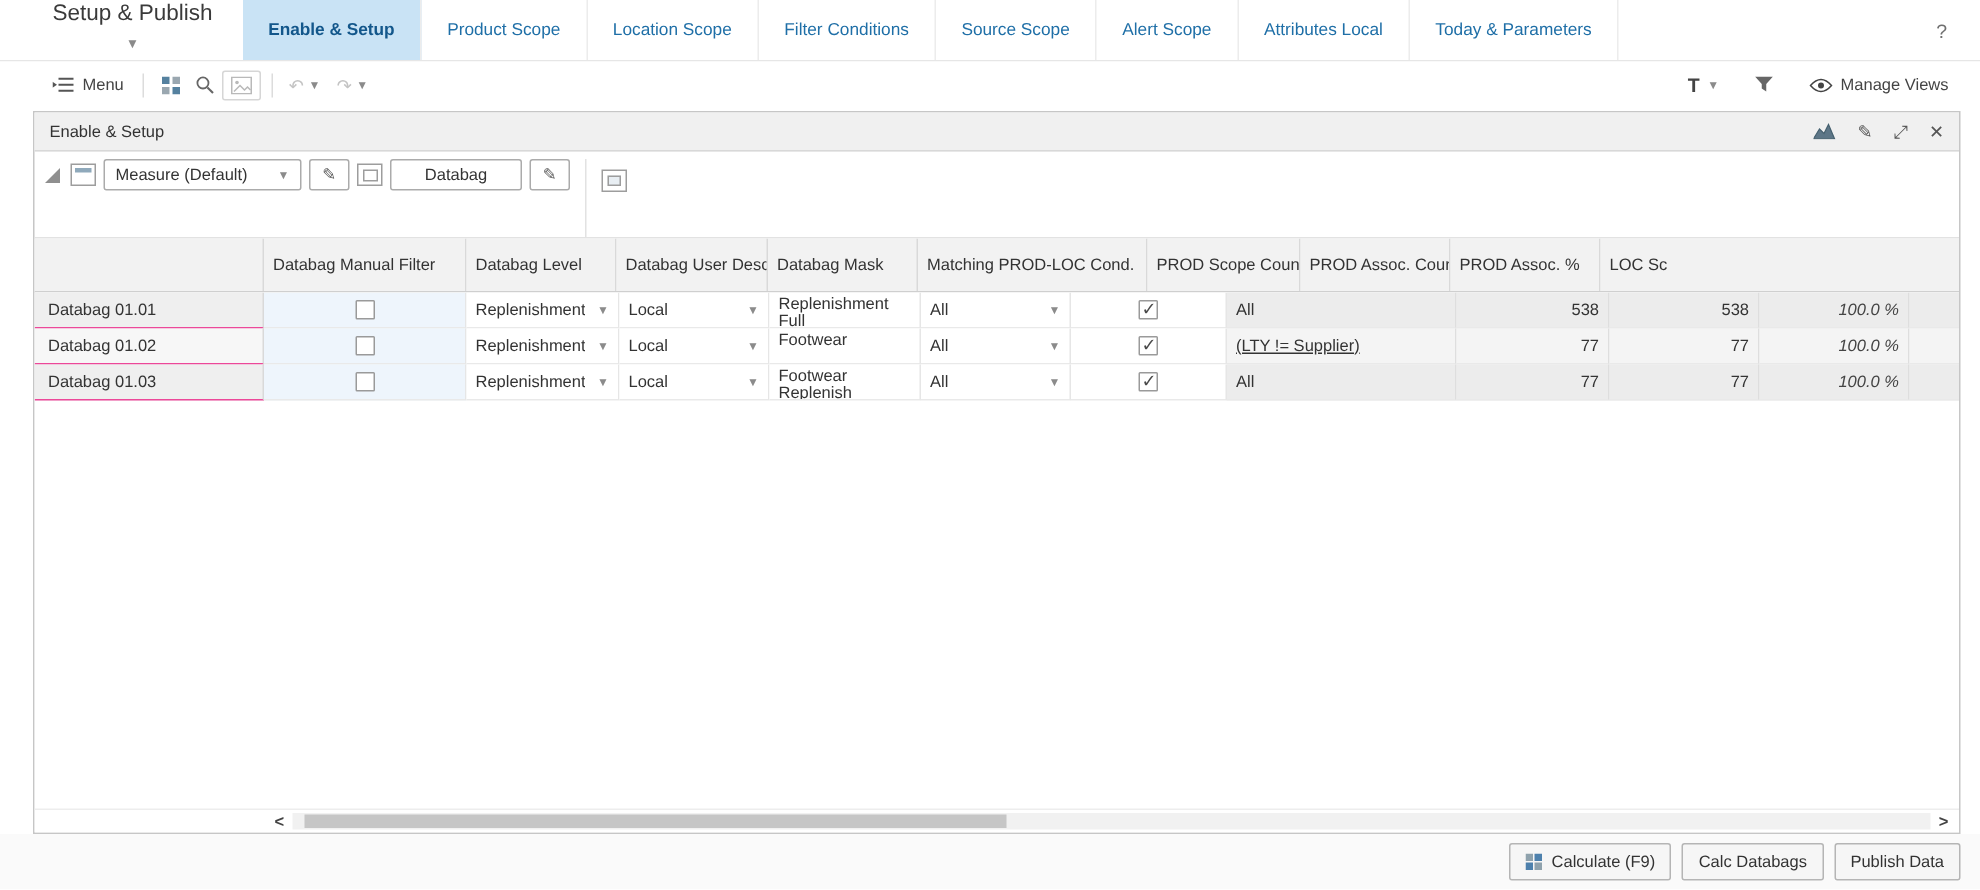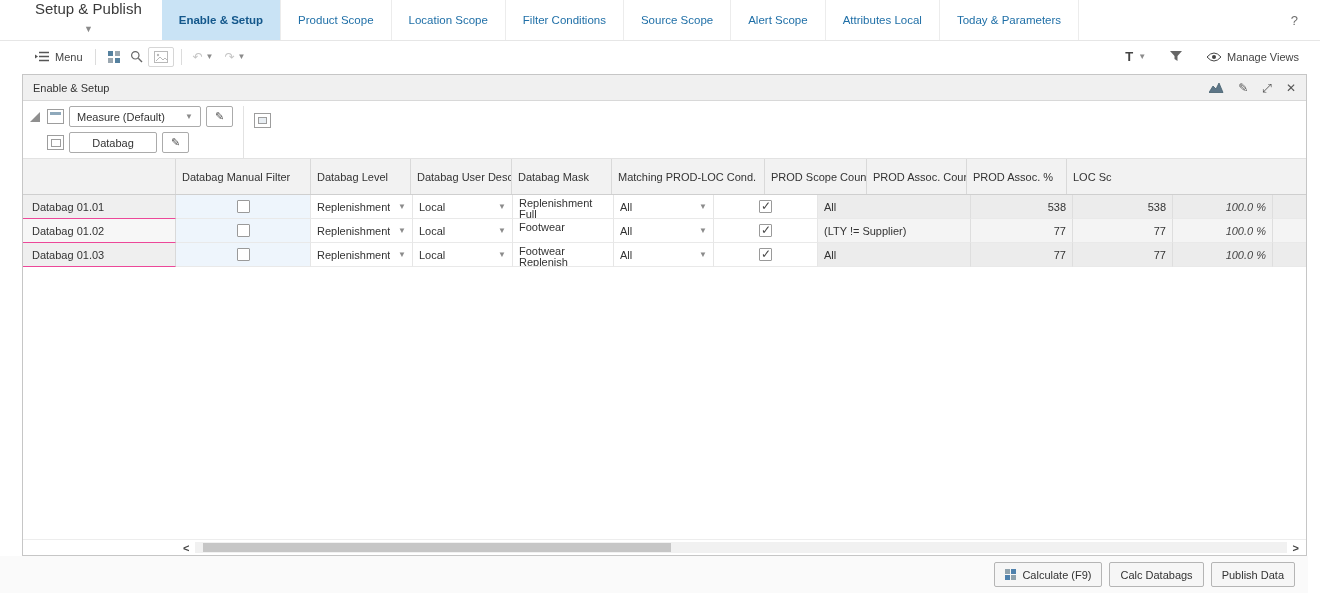--- a/index.html
+++ b/index.html
@@ -31,21 +31,21 @@
   
   .panel { position:absolute; left:22px; right:13px; top:74px; bottom:37px; border:1px solid #c6c6c6; background:#fff; display:flex; flex-direction:column; }
   .panel-header { flex:0 0 26px; background:#f0f0f0; border-bottom:1px solid #d8d8d8; display:flex; align-items:center; padding:0 10px; }
   .panel-icons { margin-left:auto; display:flex; align-items:center; gap:14px; color:#555; }
   .panel-icons span { cursor:pointer; font-size:12px; }
   .panel-icons svg { display:block; }
 
   
   .pivot { flex:0 0 58px; display:flex; border-bottom:1px solid #e2e2e2; padding-top:5px; }
   .pivot-left { width:24px; text-align:center; padding-top:6px; }
-  .pivot-controls { display:flex; flex-direction:column; gap:5px; }
+  .pivot-controls { display:flex; gap:5px; }
   .pivot-row { display:flex; align-items:center; gap:5px; height:21px; }
   .mini-icon { position:relative; width:17px; height:15px; border:1px solid #9d9d9d; background:#fff; display:inline-block; cursor:pointer; flex:0 0 auto; }
   .mini-icon.win::after { content:""; position:absolute; left:2px; right:2px; top:2px; height:3px; background:#8fa9bb; }
   .mini-icon.chk::after { content:""; position:absolute; left:3px; top:3px; width:8px; height:6px; border:1px solid #9d9d9d; }
   .mini-icon.page::after { content:""; position:absolute; left:3px; right:3px; top:3px; bottom:3px; border:1px solid #9d9d9d; background:#e8eef3; }
   .selector-btn { height:21px; border:1px solid #ababab; background:#fff; border-radius:2px; display:flex; align-items:center; font-size:11px; color:#333; padding:0 7px; cursor:pointer; font-family:inherit; }
   .selector-btn.measure { width:132px; justify-content:space-between; }
   .selector-btn.databag { width:88px; justify-content:center; }
   .pencil-btn { width:27px; height:21px; border:1px solid #ababab; background:#fff; border-radius:2px; display:flex; align-items:center; justify-content:center; cursor:pointer; color:#555; font-size:11px; font-family:inherit; }
   .pivot-divider { width:1px; background:#e2e2e2; margin:0 10px; }
@@ -74,21 +74,21 @@
   .cb { width:13px; height:13px; border:1px solid #9a9a9a; border-radius:1px; background:#fff; position:relative; cursor:pointer; }
   .cb.checked::after { content:"\2713"; position:absolute; left:1px; top:-2px; font-size:12px; color:#4a4a4a; }
 
   
   .hscroll { flex:0 0 16px; display:flex; align-items:center; padding:0 4px 0 157px; border-top:1px solid #ededed; background:#fff; }
   .sarrow { font-size:11px; font-weight:bold; color:#444; padding:0 3px; cursor:pointer; }
   .track { flex:1; height:11px; background:#f1f1f1; position:relative; margin:0 3px; }
   .thumb { position:absolute; left:8px; top:1px; height:9px; width:468px; background:#c6c6c6; cursor:grab; }
 
   
-  .footer { position:absolute; left:0; right:12px; bottom:0; height:37px; display:flex; align-items:center; justify-content:flex-end; gap:7px; padding-right:13px; background:#fafafa; }
+  .footer { position:absolute; left:0; right:0; bottom:0; height:37px; display:flex; align-items:center; justify-content:flex-end; gap:7px; padding-right:13px; background:#fafafa; }
   .fbtn { height:25px; display:flex; align-items:center; gap:6px; padding:0 10px; border:1px solid #b5b5b5; border-radius:2px; background:#f6f6f6; font-size:11px; color:#333; cursor:pointer; font-family:inherit; }
   .fbtn svg { display:block; }
 </style>
 </head>
 <body>
 
 <div>
 
   <header class="titlebar">
     <div class="app-title">
@@ -281,21 +281,21 @@
               <span class="caret">▼</span>
             </div>
             <div class="cell wrap" style="flex: 0 0 101px; width: 101px;">Footwear</div>
             <div class="cell dd" style="flex: 0 0 100px; width: 100px;">
               <span class="ddtxt">All</span>
               <span class="caret">▼</span>
             </div>
             <div class="cell cbcell" style="flex: 0 0 104px; width: 104px;">
               <span class="cb checked"></span>
             </div>
-            <div class="cell ro" style="flex: 0 0 153px; width: 153px;">(LTY != Supplier)</div>
+            <div class="cell ro" style="flex: 0 0 153px; width: 153px; text-decoration: underline;">(LTY != Supplier)</div>
             <div class="cell ro num" style="flex: 0 0 102px; width: 102px;">77</div>
             <div class="cell ro num" style="flex: 0 0 100px; width: 100px;">77</div>
             <div class="cell ro pct" style="flex: 0 0 100px; width: 100px;">100.0 %</div>
             <div class="cell ro" style="flex: 1 1 0%; border-right: none;"></div>
           </div>
           <div class="grid-row">
             <div class="rowhead">Databag 01.03</div>
             <div class="cell cbcell blue" style="flex: 0 0 135px; width: 135px;">
               <span class="cb"></span>
             </div>

